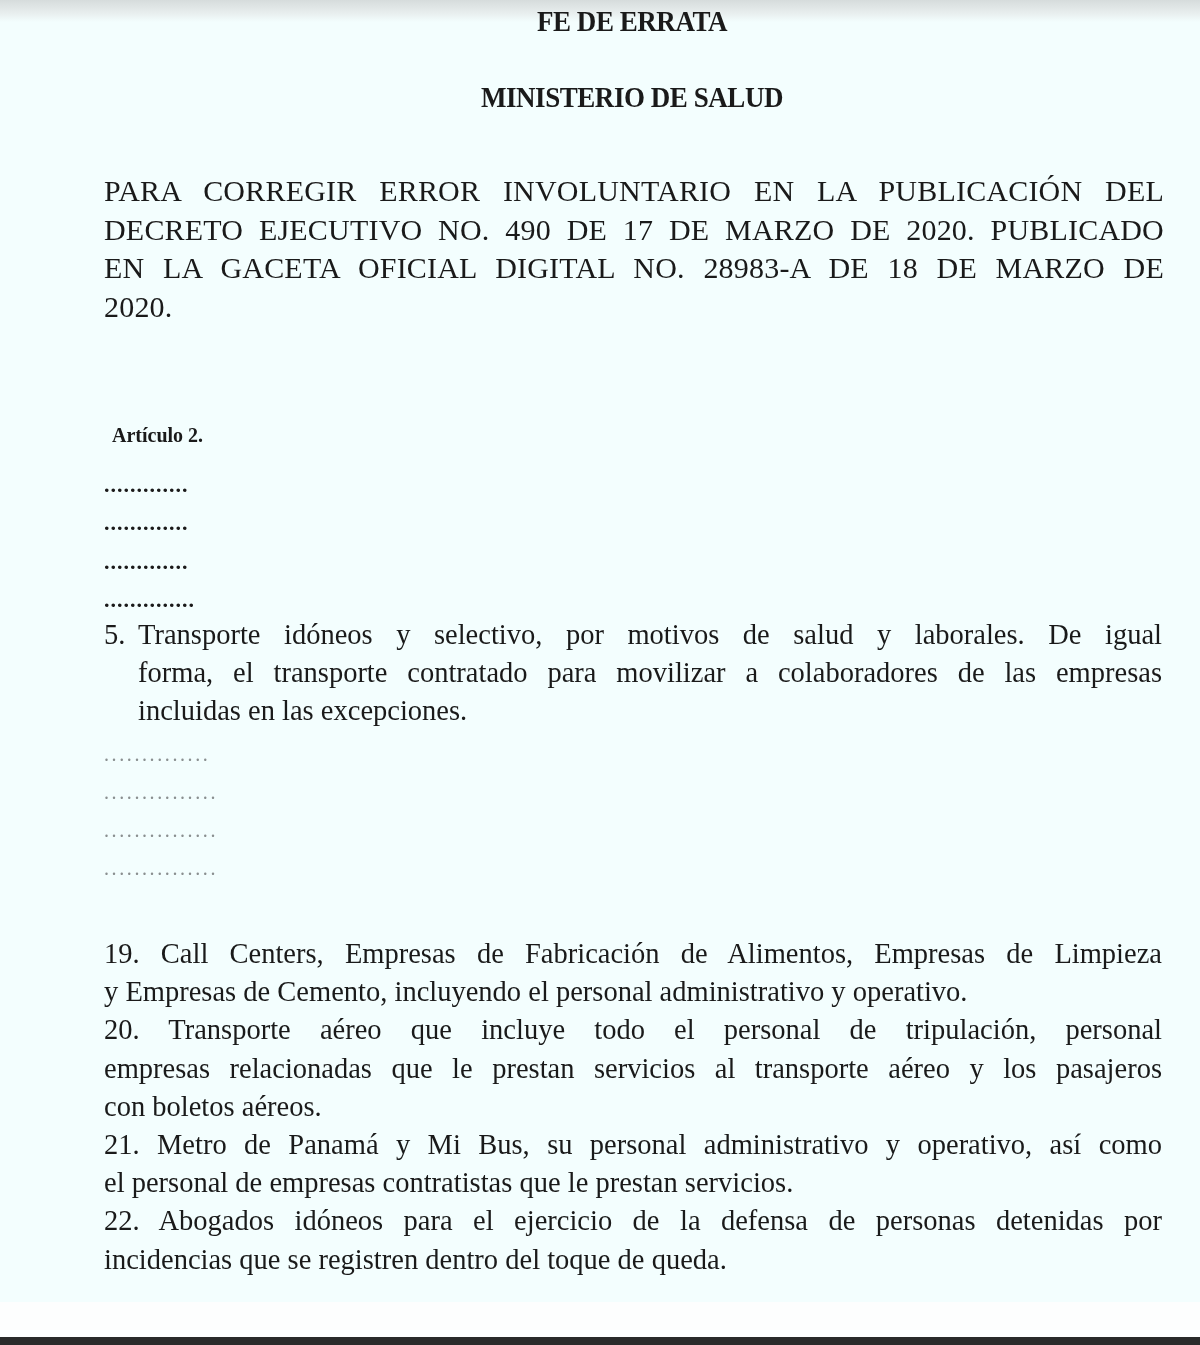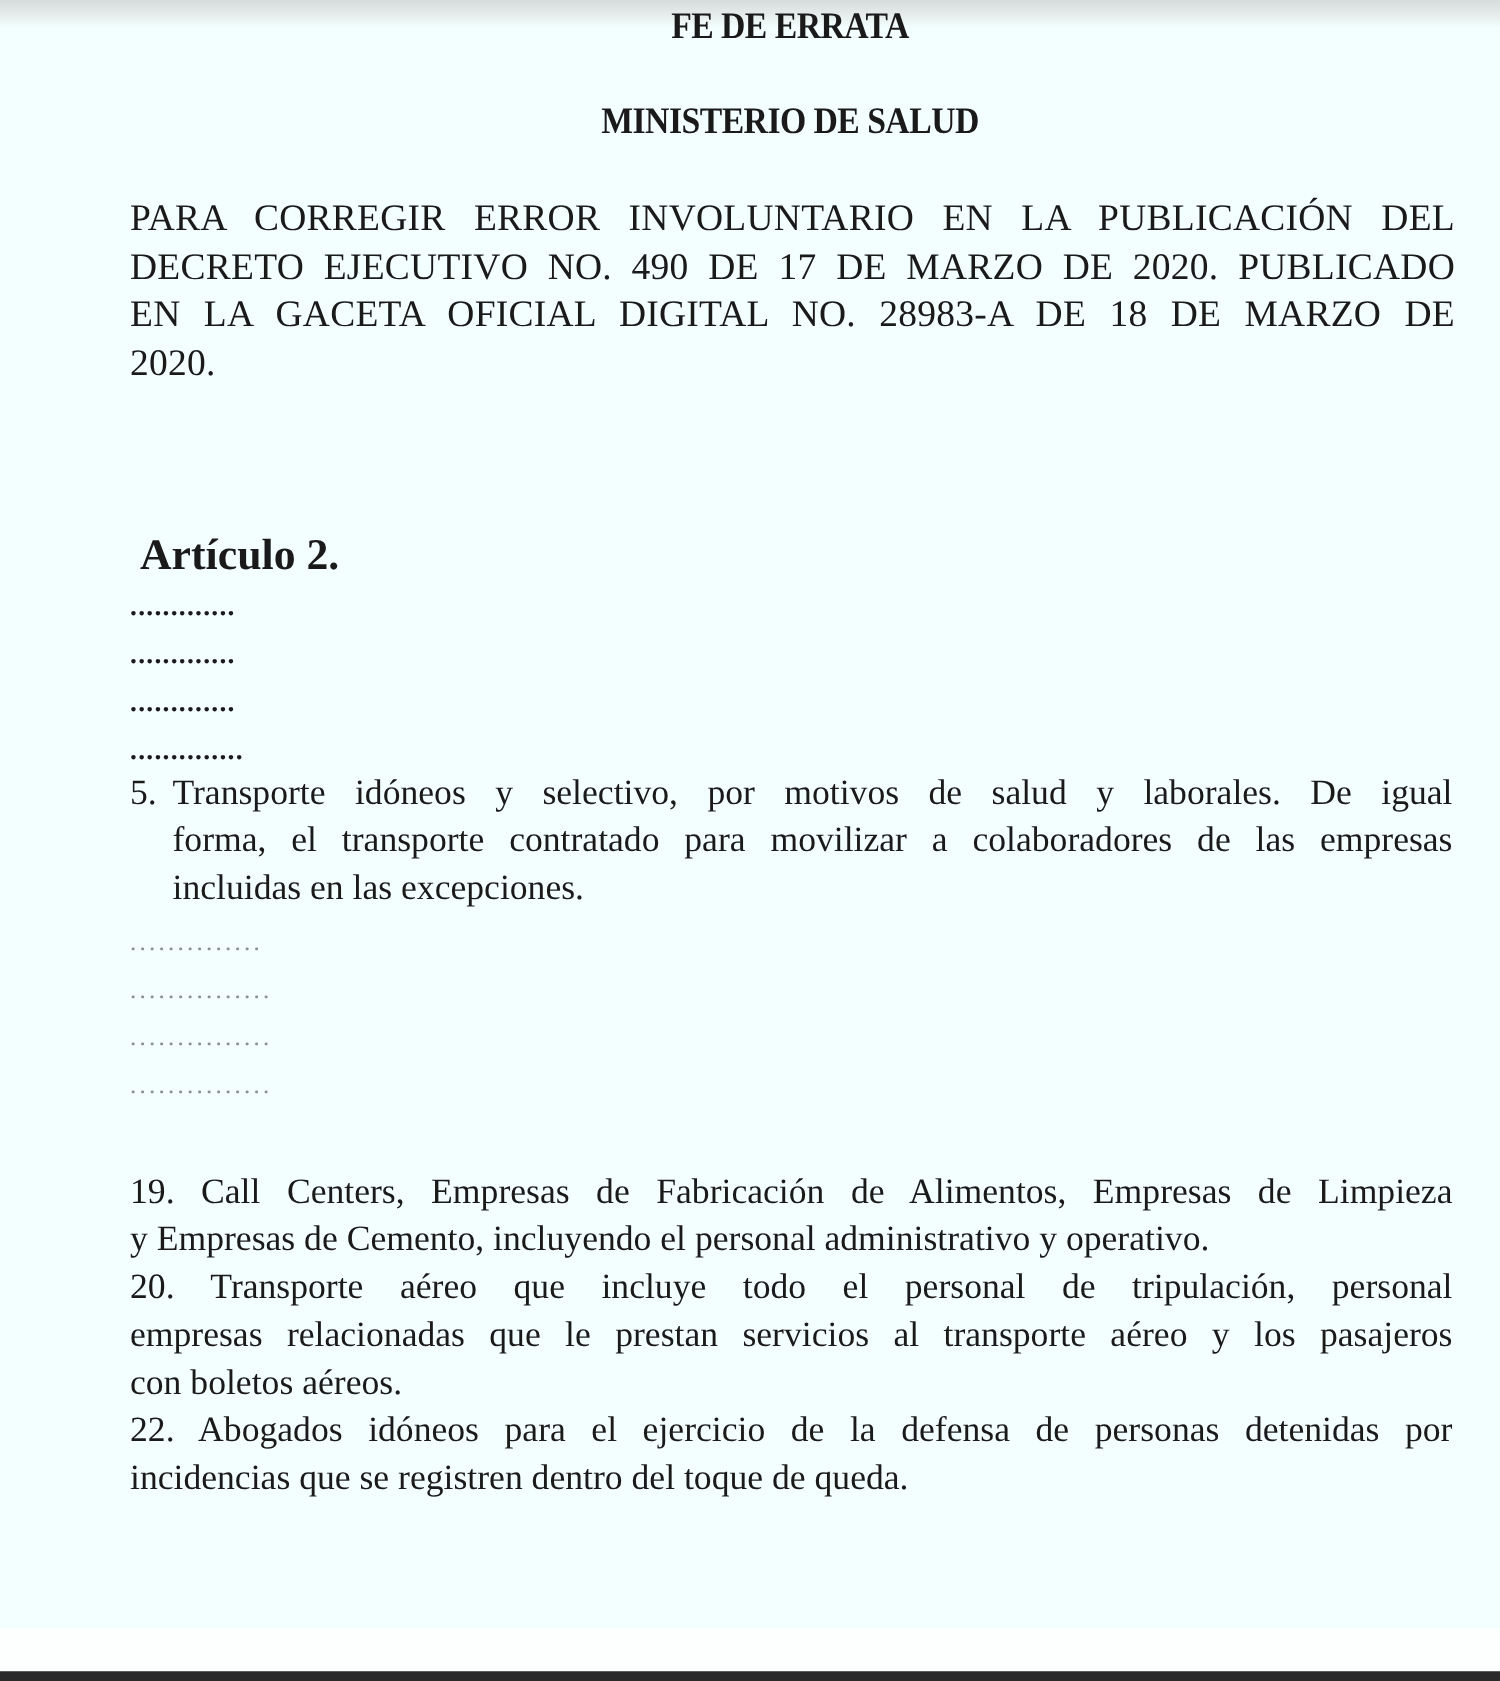--- a/index.html
+++ b/index.html
@@ -34,38 +34,38 @@
       font-size: 30px;
       letter-spacing: -0.5px;
       transform: scaleX(0.9);
       transform-origin: center;
     }
     .title-1 { top: 4px; }
     .title-2 { top: 80px; }
     .intro {
       position: absolute;
       left: 104px;
-      top: 156px;
+      top: 172px;
       width: 1060px;
       font-size: 30px;
       line-height: 38.5px;
       text-align: justify;
       text-align-last: justify;
       letter-spacing: 0.2px;
     }
     .intro .last-line {
       display: block;
       text-align: left;
       text-align-last: left;
     }
     .article-heading {
       position: absolute;
       left: 112px;
       top: 424px;
-      font-size: 35px;
+      font-size: 20px;
       font-weight: bold;
     }
     .dots {
       position: absolute;
       left: 104px;
       font-size: 22px;
       letter-spacing: 1px;
       font-weight: bold;
       line-height: 1;
     }
@@ -173,20 +173,24 @@
     <div class="item">
       <span class="jline">19.  Call Centers, Empresas de Fabricación de Alimentos, Empresas de Limpieza</span>
       <span class="jline end">y Empresas de Cemento, incluyendo el personal administrativo y operativo.</span>
     </div>
     <div class="item">
       <span class="jline">20.  Transporte aéreo que incluye todo el personal de tripulación, personal</span>
       <span class="jline">empresas relacionadas que le prestan servicios al transporte aéreo y los pasajeros</span>
       <span class="jline end">con boletos aéreos.</span>
     </div>
     <div class="item">
+      <span class="jline">21.  Metro de Panamá y Mi Bus, su personal administrativo y operativo, así como</span>
+      <span class="jline end">el personal de empresas contratistas que le prestan servicios.</span>
+    </div>
+    <div class="item">
       <span class="jline">22.  Abogados idóneos para el ejercicio de la defensa de personas detenidas por</span>
       <span class="jline end">incidencias que se registren dentro del toque de queda.</span>
     </div>
   </div>
 </div>
 
 <div class="bottom-white"></div>
 <div class="bottom-bar"></div>
 
 </body></html>

